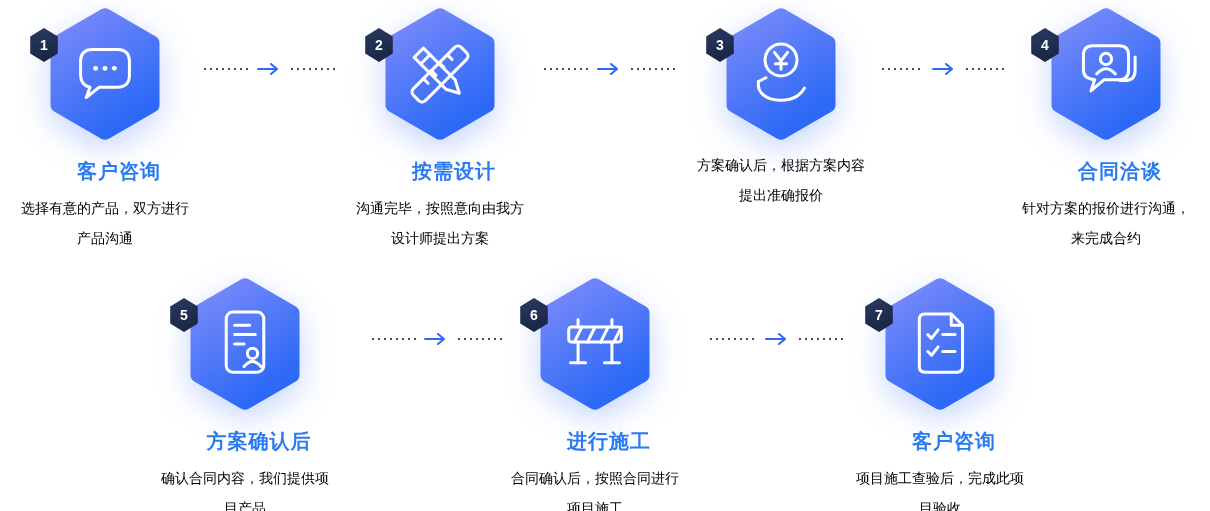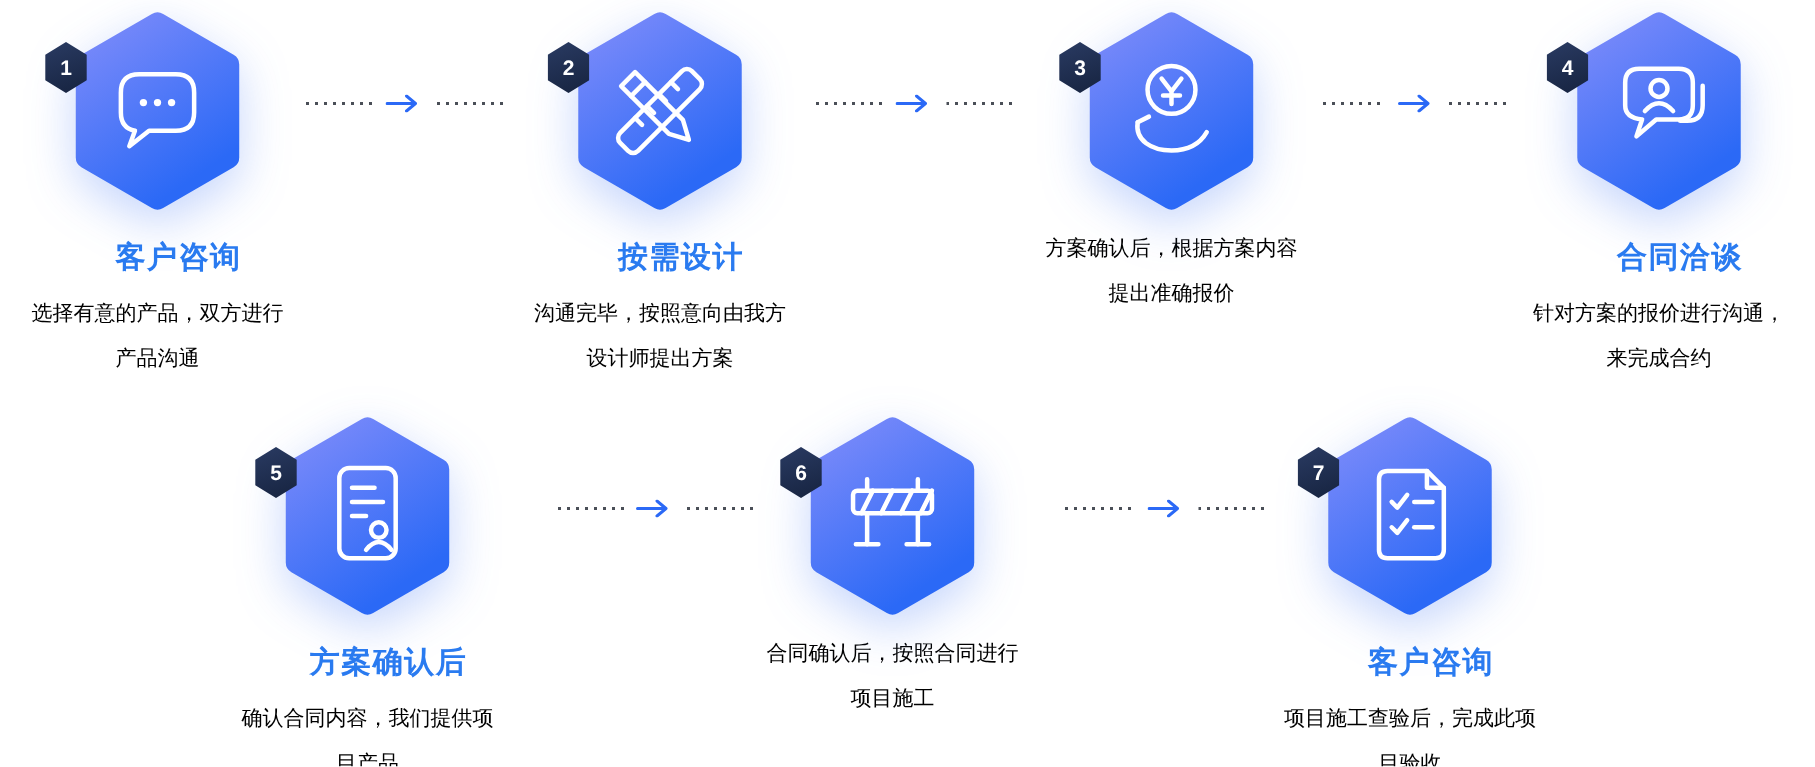--- a/index.html
+++ b/index.html
@@ -197,20 +197,21 @@
         <path d="M66 10 L116 39 L116 105 L66 134 L16 105 L16 39 Z" fill="url(#hexGrad)" stroke="url(#hexGrad)" stroke-width="16" stroke-linejoin="round"></path>
         <g stroke="#fff" stroke-width="3.2" fill="none" stroke-linecap="round" stroke-linejoin="round">
           <rect x="38" y="54" width="56" height="16" rx="3"></rect>
           <path d="M52 54 l-8 16 M66 54 l-8 16 M80 54 l-8 16 M94 54 l-8 16"></path>
           <path d="M48 54 v-8 M84 54 v-8"></path>
           <path d="M48 70 v22 M84 70 v22"></path>
           <path d="M40 92 h16 M76 92 h16"></path>
         </g>
       </svg>
     </div>
+    <div class="title">进行施工</div>
     <div class="desc">合同确认后，按照合同进行项目施工</div>
   </div>
 
   <div class="step" style="left:830px;top:276px;width:220px;">
     <div class="hex-wrap">
       <div class="badge">
         <span>7</span>
       </div>
       <svg class="hex" viewBox="0 0 132 144">
         <path d="M66 10 L116 39 L116 105 L66 134 L16 105 L16 39 Z" fill="url(#hexGrad)" stroke="url(#hexGrad)" stroke-width="16" stroke-linejoin="round"></path>

